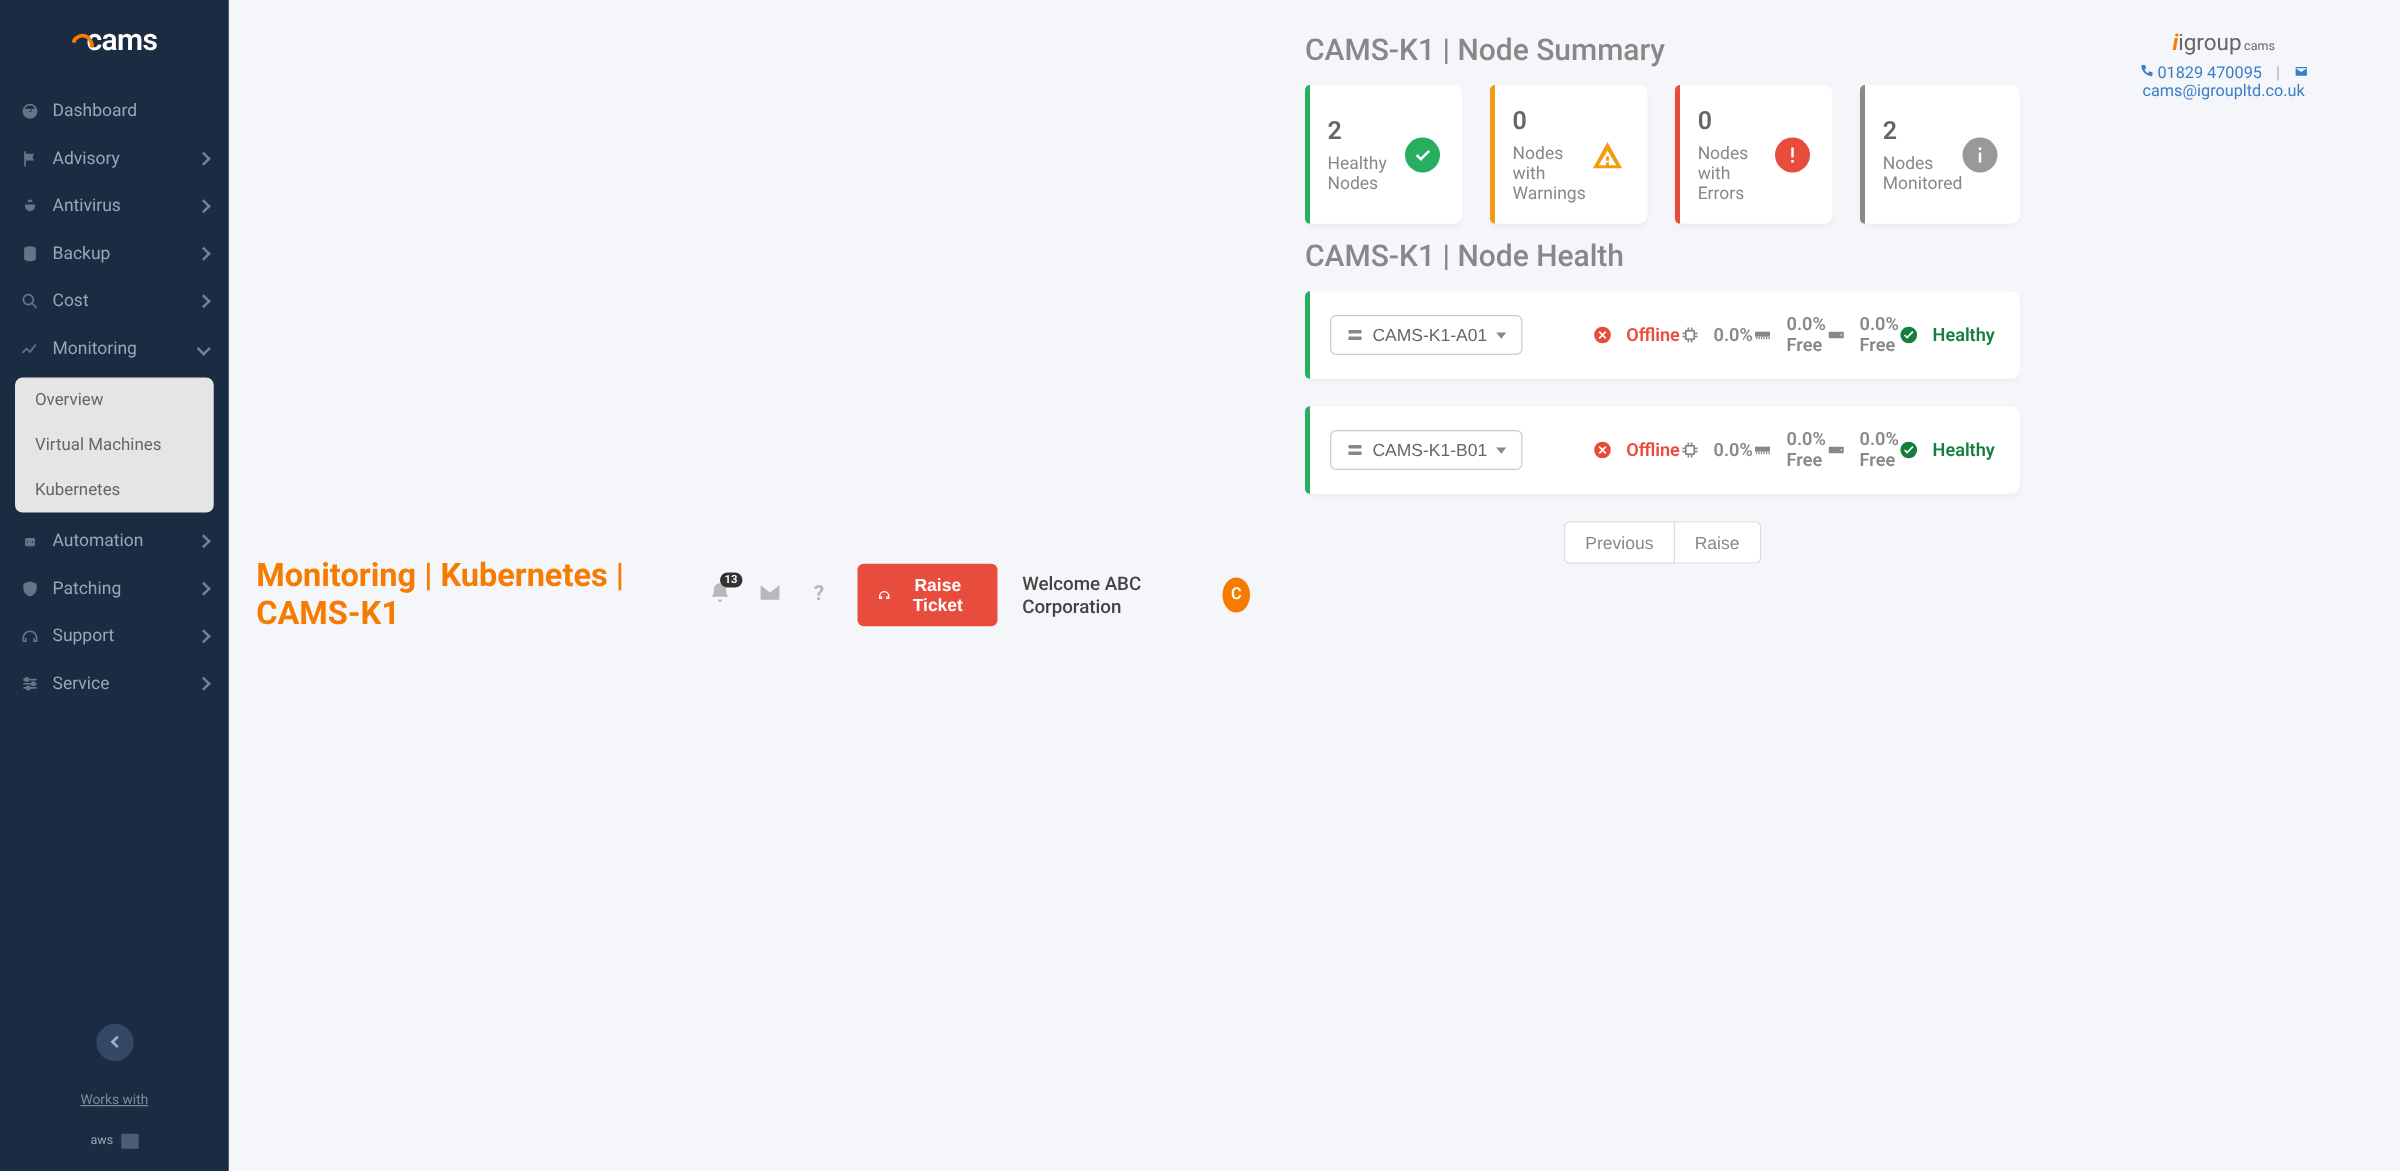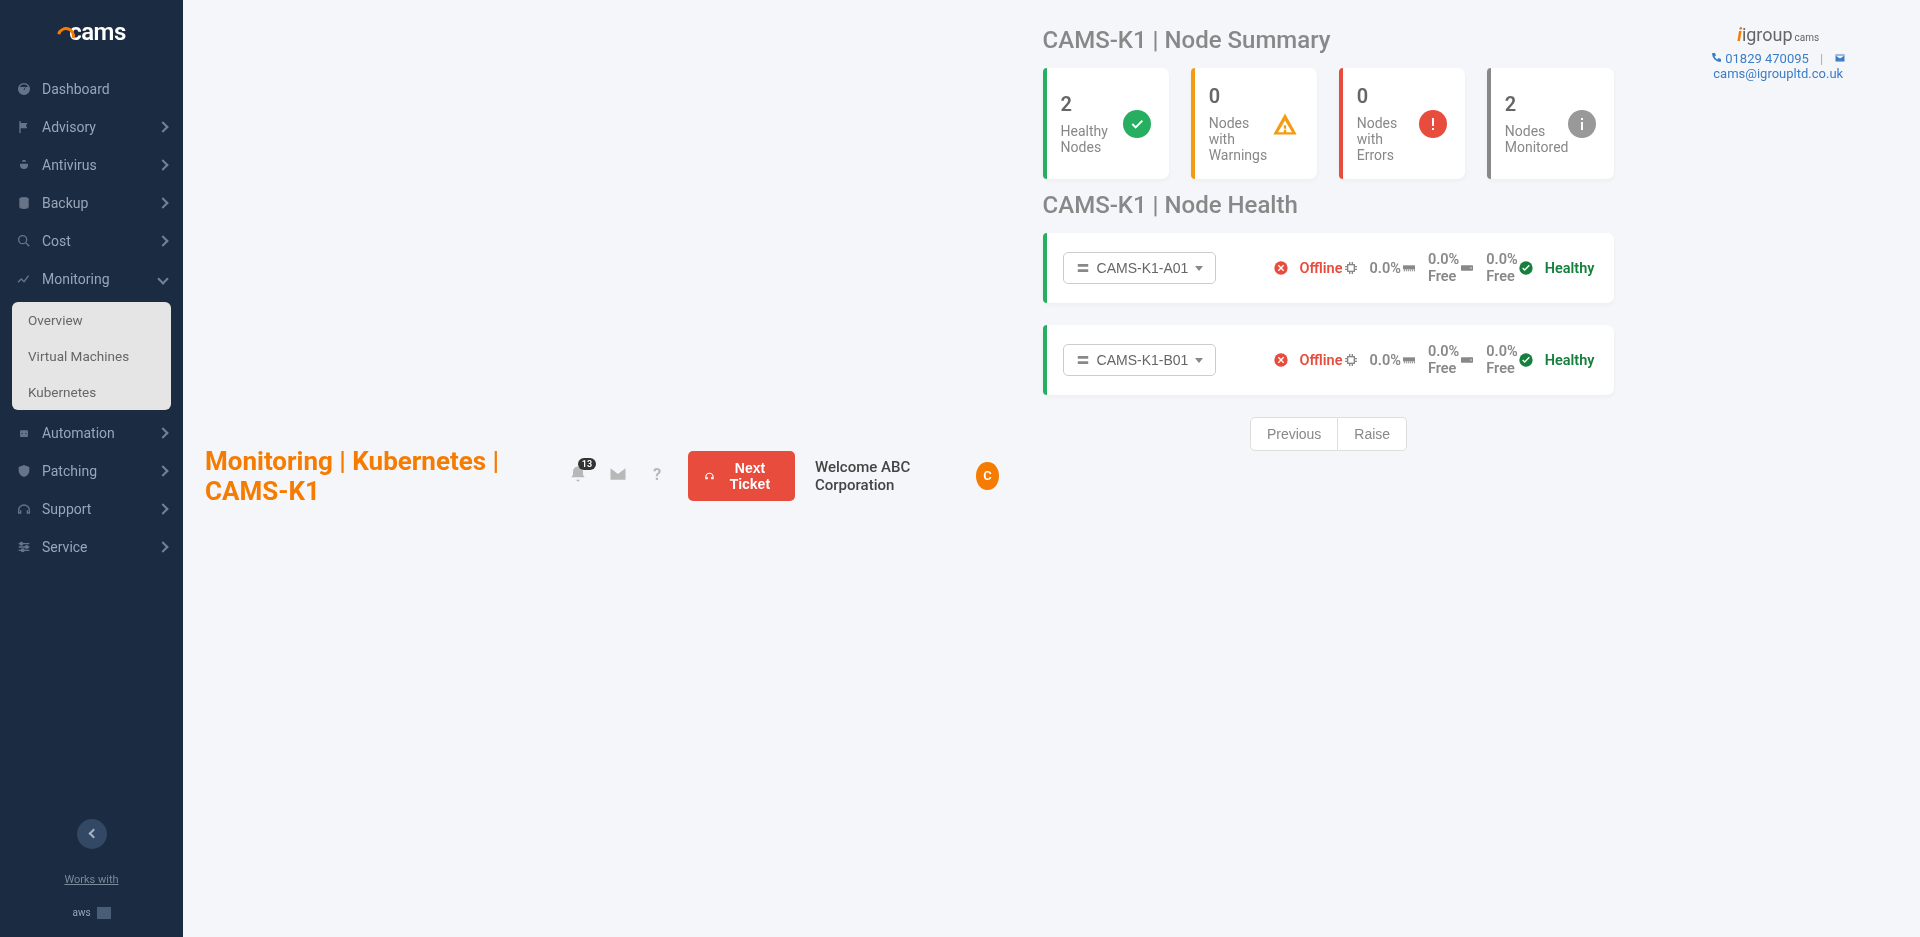--- a/index.html
+++ b/index.html
@@ -388,21 +388,21 @@
         </div>
         <div class="icon-btn">
           <svg viewBox="0 0 24 24" fill="currentColor">
               <text x="6" y="19" font-size="20" font-weight="700">?</text>
             </svg>
         </div>
         <button class="raise-btn">
           <svg width="14" height="14" viewBox="0 0 24 24" fill="none" stroke="#fff" stroke-width="2.5">
               <path d="M4 14a8 8 0 1 1 16 0M4 14v4h3v-4M20 14v4h-3v-4"></path>
             </svg>
-          <span>Next Ticket</span>
+          <span>Raise Ticket</span>
         </button>
         <span class="welcome">Welcome ABC Corporation</span>
         <span class="avatar">C</span>
       </div>
     </div>
 
     <div class="content">
       <h2 class="section-title">CAMS-K1 | Node Summary</h2>
 
       <div class="summary-row">

